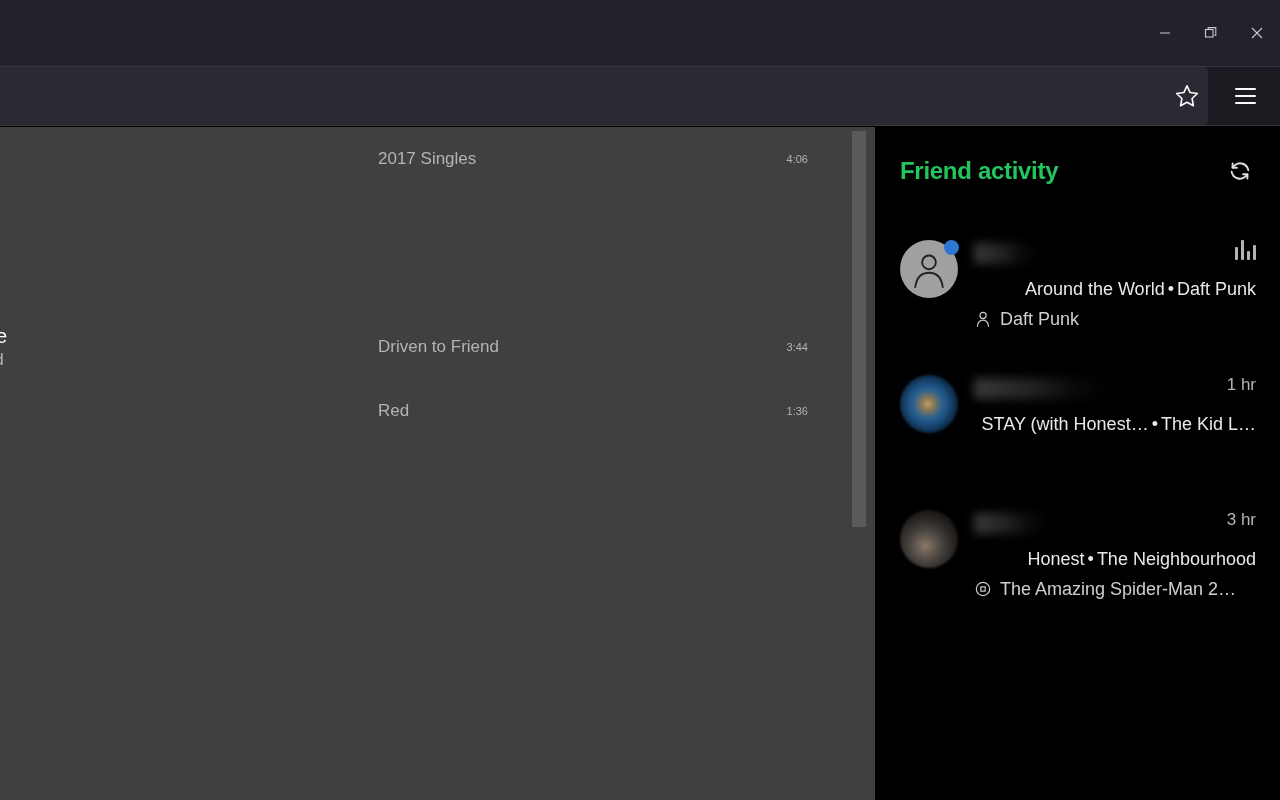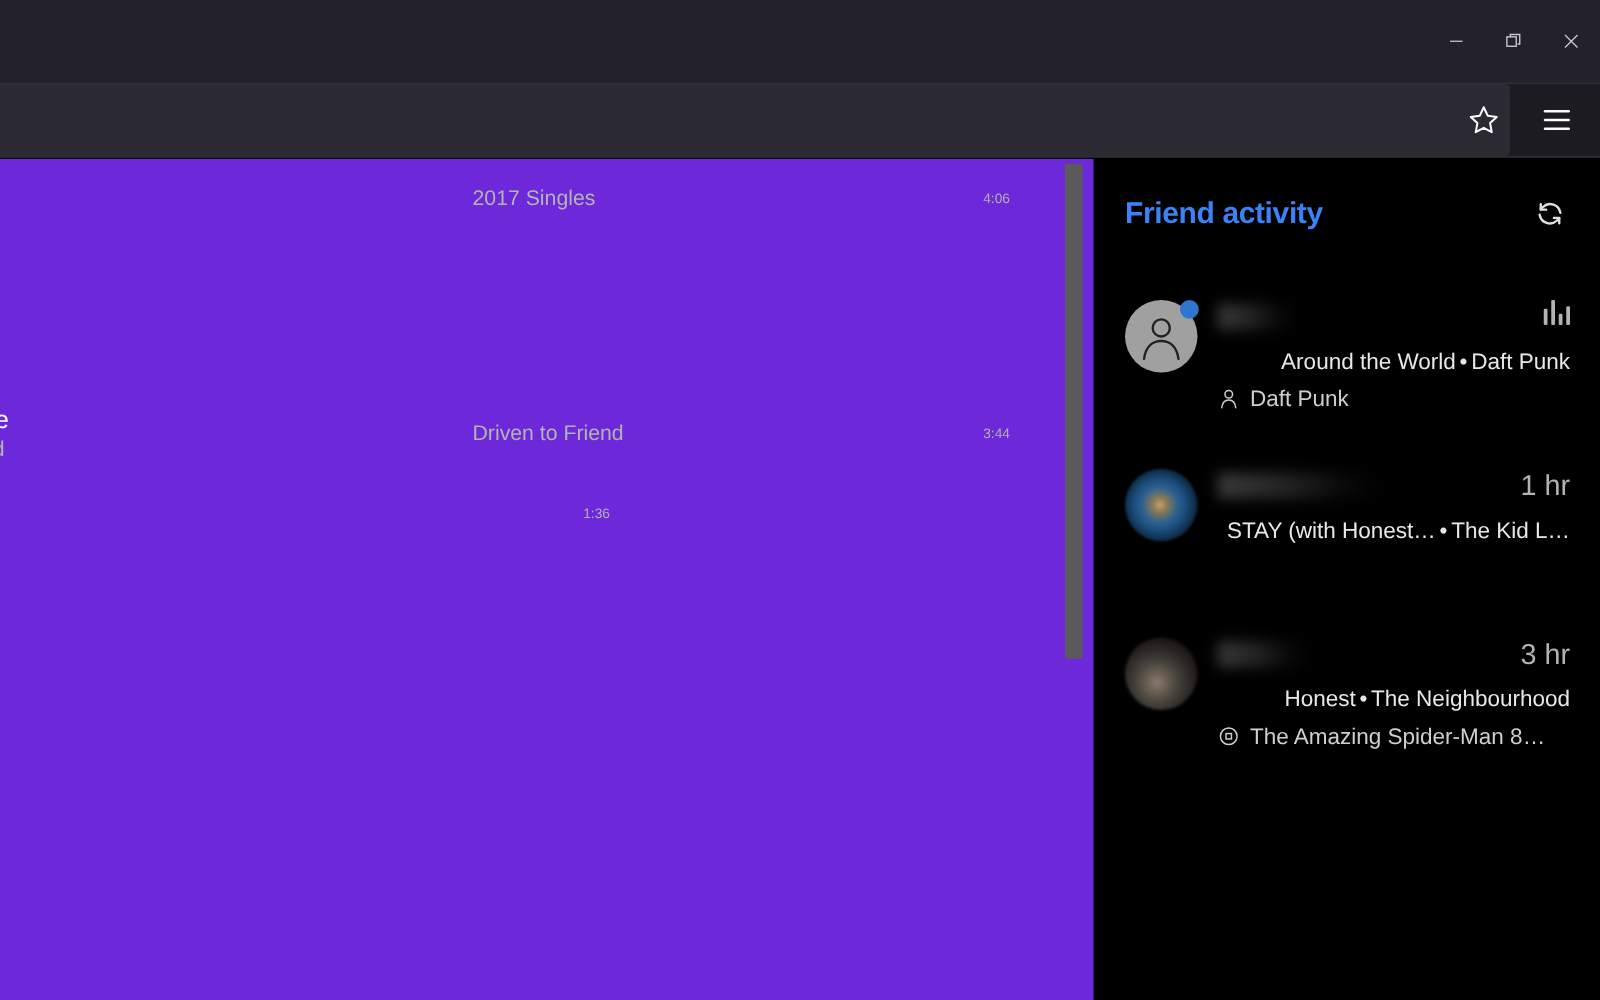--- a/index.html
+++ b/index.html
@@ -102,21 +102,21 @@
     width: 1280px; height: 673px;
     background: #000;
     overflow: hidden;
   }
 
   
   .main-pane {
     position: absolute;
     left: 0; top: 0;
     width: 875px; height: 673px;
-    background: #6d28d9;
+    background: #404040;
     overflow: hidden;
   }
 
   .tracklist {
     position: absolute;
     left: -128px; top: 0;
     width: 1000px;
   }
 
   .track-row {
@@ -201,21 +201,21 @@
     left: 0; top: 22px;
     width: 405px; height: 44px;
     display: flex;
     align-items: center;
     padding: 0 24px 0 25px;
   }
   .fa-title {
     flex: 1;
     font-size: 24px;
     font-weight: 700;
-    color: #3b82f6;
+    color: #22c55e;
     letter-spacing: -0.3px;
   }
   .fa-refresh {
     width: 32px; height: 32px;
     display: flex;
     align-items: center;
     justify-content: center;
     cursor: pointer;
     border-radius: 50%;
   }
@@ -284,21 +284,21 @@
   .fa-name-redacted {
     height: 21px;
     border-radius: 3px;
     background: linear-gradient(90deg, rgba(60,60,60,0.95) 0%, rgba(42,42,42,0.8) 45%, rgba(20,20,20,0.45) 78%, rgba(8,8,8,0.15) 100%);
     filter: blur(5px);
     margin-top: 3px;
   }
   .fa-meta {
     margin-left: auto;
     padding-left: 10px;
-    font-size: 23px;
+    font-size: 17px;
     color: #b3b3b3;
     white-space: nowrap;
     flex-shrink: 0;
   }
   .fa-eq {
     margin-left: auto;
     padding-left: 10px;
     display: flex;
     align-items: flex-end;
     gap: 3px;
@@ -411,20 +411,21 @@
               <div class="tr-title">the Creature</div>
               <div class="tr-artist">With the Dead</div>
             </div>
             <div class="tr-album">Driven to Friend</div>
             <div class="tr-dur">3:44</div>
           </div>
           <div class="track-row">
             <div class="tr-titleblock">
               <div class="tr-title">rkness</div>
             </div>
+            <div class="tr-album">Red</div>
             <div class="tr-dur">1:36</div>
           </div>
           <div class="section-head"></div>
         </div>
 
       <div class="scrollbar-track">
         <div class="scrollbar-thumb"></div>
       </div>
     </div>
 
@@ -496,21 +497,21 @@
                 <div class="fa-meta">3 hr</div>
               </div>
               <div class="fa-track"><span>Honest</span><span class="fa-dot">•</span><span>The Neighbourhood</span></div>
               <div class="fa-context">
                 <span class="fa-context-icon">
                   <svg width="18" height="18" viewBox="0 0 20 20">
                     <circle cx="10" cy="10" r="7.4" fill="none" stroke="#cfcfcf" stroke-width="1.3"></circle>
                     <rect x="7.6" y="7.6" width="4.8" height="4.8" fill="none" stroke="#cfcfcf" stroke-width="1.3"></rect>
                   </svg>
                 </span>
-                <span class="fa-context-label">The Amazing Spider-Man 8…</span>
+                <span class="fa-context-label">The Amazing Spider-Man 2…</span>
               </div>
             </div>
           </div>
         </div>
     </aside>
 
   </div>
 </div>
 
 </body></html>

